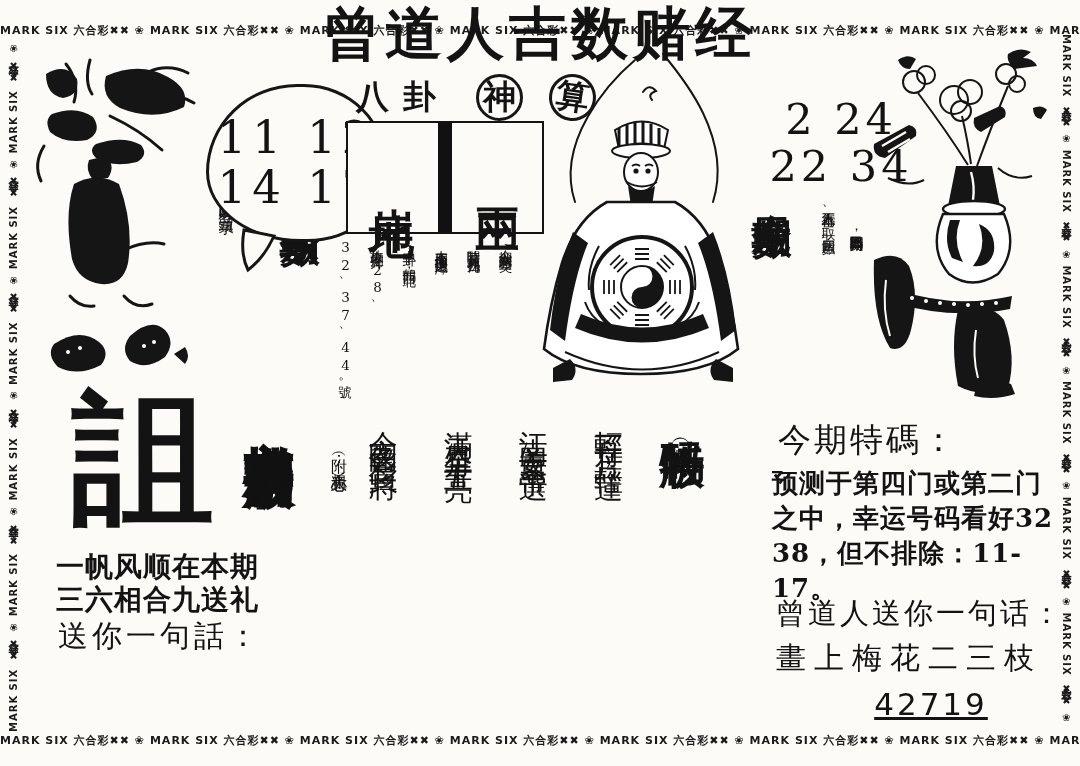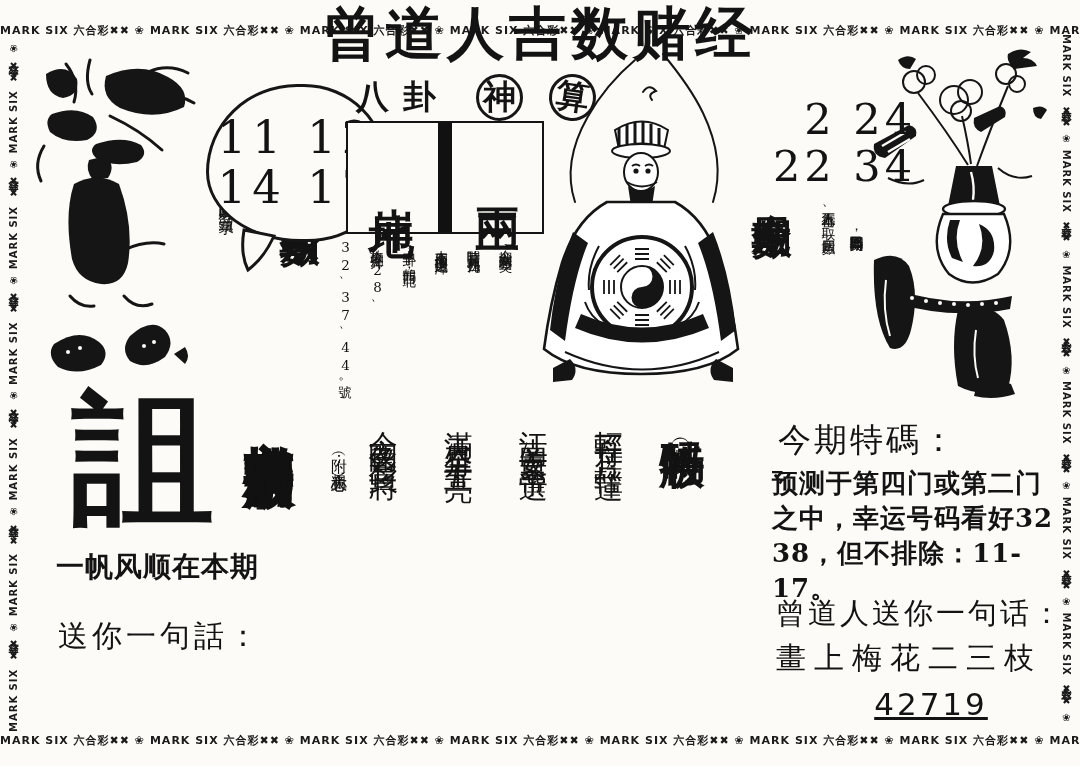--- a/index.html
+++ b/index.html
@@ -68,21 +68,21 @@
     position:absolute; left:338px; top:239px; width:174px; height:160px;
     display:flex; flex-direction:row-reverse; justify-content:space-between; z-index:2;
   }
   .center-notes .col {
     writing-mode:vertical-rl; text-orientation:upright;
     font-size:13.5px; letter-spacing:1.5px; line-height:1;
     font-family:"DejaVu Serif", serif;
   }
   
   .right-numbers {
-    position:absolute; left:766px; top:96px; width:150px; text-align:right;
+    position:absolute; left:766px; top:96px; width:150px; text-align:center;
     font-family:"DejaVu Serif", serif; font-size:43px; line-height:1.1; letter-spacing:4px; z-index:2;
   }
   #tail-headline { left:752px; top:182px; font-size:40px; height:175px; }
   #tail-note2 { left:820px; top:202px; font-size:14px; height:260px; }
   #tail-note1 { left:848px; top:226px; font-size:14px; height:200px; }
   
   .art { position:absolute; z-index:1; }
   #art-cat { left:26px; top:52px; }
   #art-deity { left:515px; top:50px; }
   #art-vase { left:858px; top:48px; }
@@ -317,20 +317,21 @@
     </g>
     <path d="M118 340 q18 -11 35 -4 l4 10 q-21 7 -41 2z" fill="#151515"></path>
     <g stroke="#fcfbf7" stroke-width="2" fill="none">
       <path d="M28 232 q-4 30 4 56"></path>
         <path d="M118 282 q-4 26 2 48"></path>
     </g>
   </svg>
 
   <div class="big-char">詛</div>
   <div id="bold1" class="bold-line">一帆风顺在本期</div>
+  <div id="bold2" class="bold-line">三六相合九送礼</div>
   <div id="gift-line">送你一句話：</div>
 
   <div id="mystery-title" class="vtext">玄機字剖析版</div>
   <div id="mystery-note" class="vtext">（附：粗心大意）</div>
   <div class="poem">
     <div class="col">輕舟一片一輕蓮，</div>
     <div class="col">江南美女皇帝選，</div>
     <div class="col">滿天星月十五亮，</div>
     <div class="col">今夜開彩三員將。</div>
   </div>

